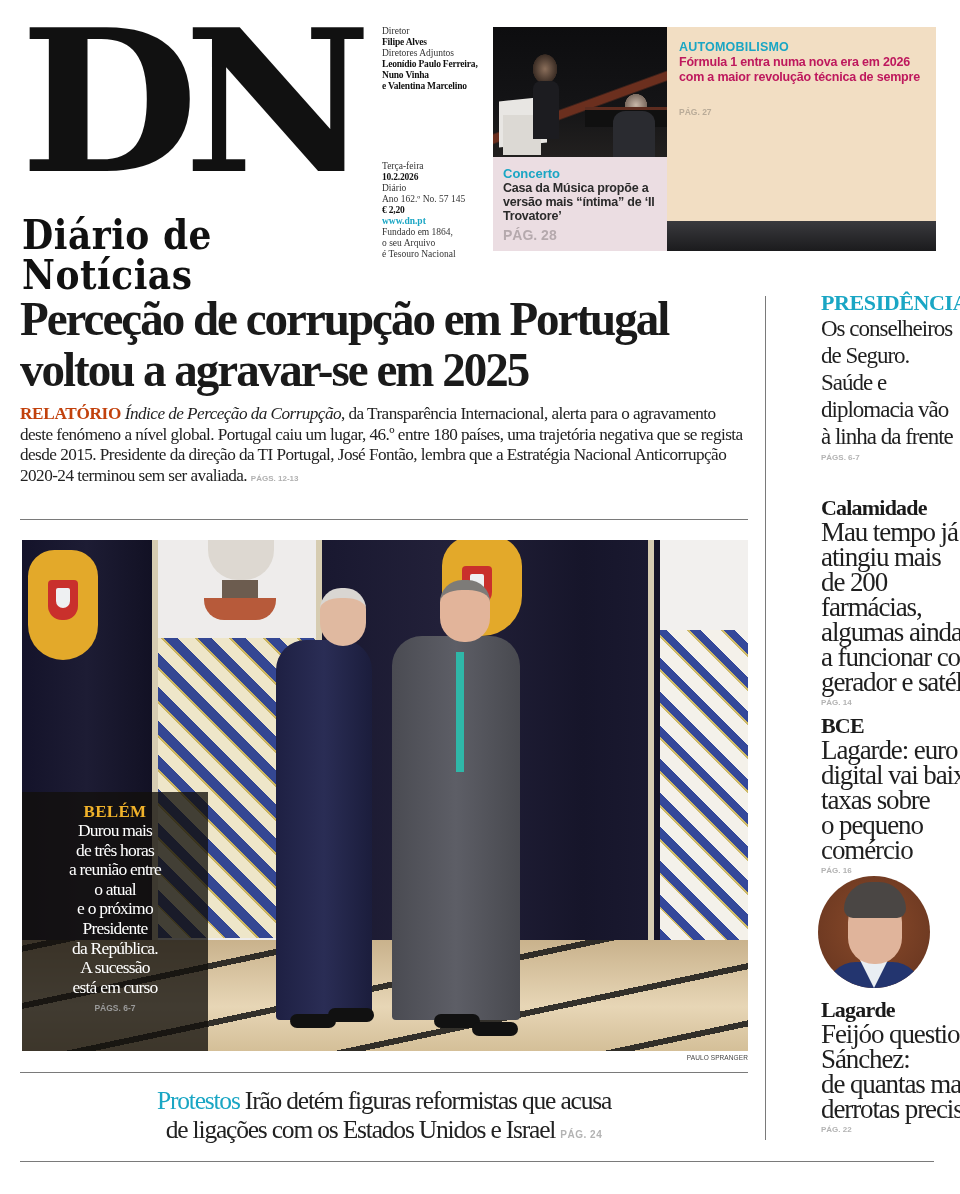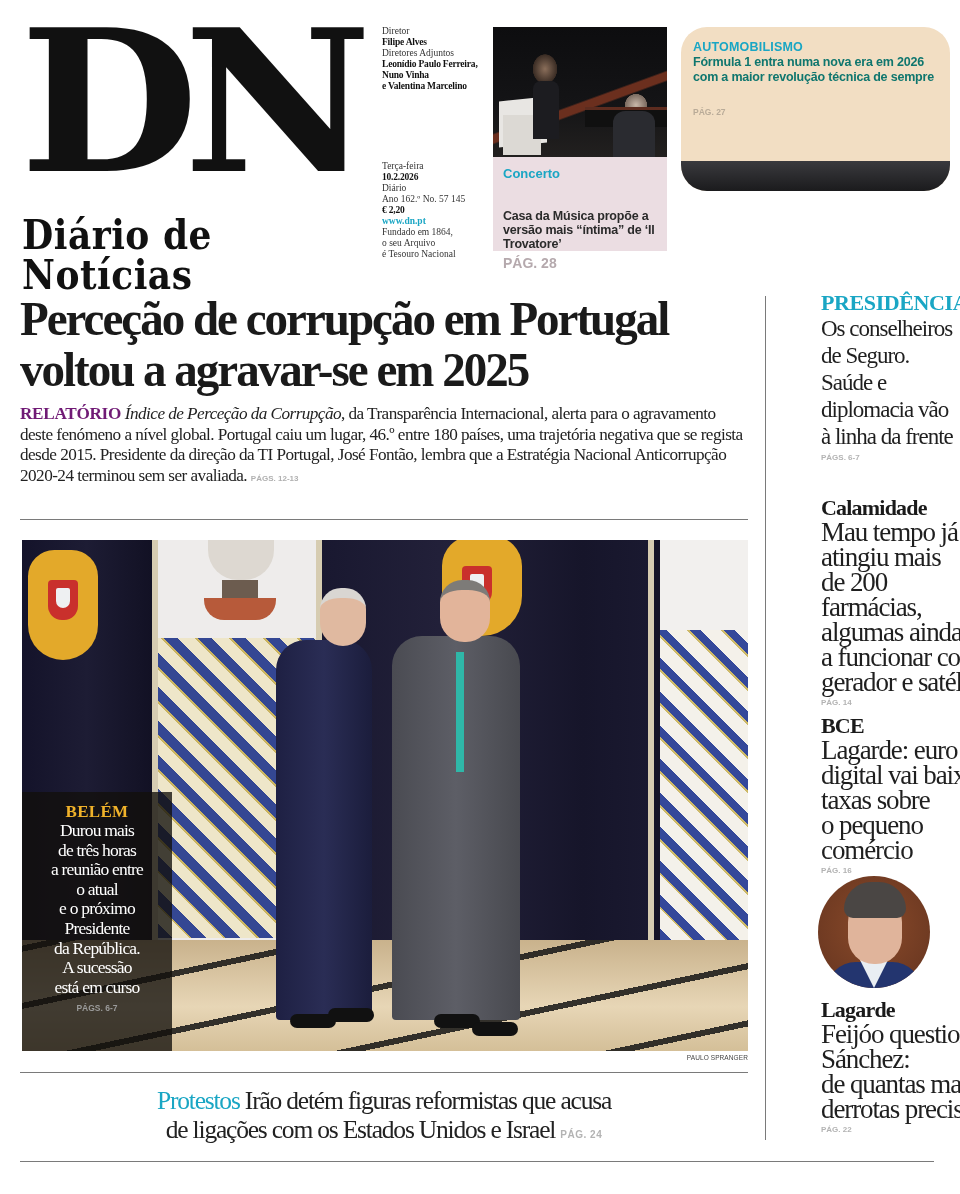--- a/index.html
+++ b/index.html
@@ -24,40 +24,40 @@
       linear-gradient(160deg, transparent 55%, #6b2f1e 56%, #6b2f1e 60%, transparent 61%),
       linear-gradient(180deg, #0d0d0f 0%, #141416 60%, #22201f 100%); overflow: hidden; }
   .concert-photo .score { position: absolute; left: 6px; top: 72px; width: 48px; height: 46px; background: #e8e6e3; transform: skewY(-6deg); }
   .concert-photo .score2 { position: absolute; left: 10px; top: 88px; width: 38px; height: 40px; background: #dcd9d4; }
   .concert-photo .piano { position: absolute; left: 92px; top: 80px; width: 82px; height: 20px; background: #101010; border-top: 3px solid #5d2c1f; }
   .concert-photo .pianist { position: absolute; left: 120px; top: 84px; width: 42px; height: 46px; background: #2a2b30; border-radius: 12px 12px 0 0; }
   .concert-photo .conductor { position: absolute; left: 40px; top: 54px; width: 26px; height: 58px; background: #1c1c20; border-radius: 8px 8px 0 0; }
 
   .concert-text { position: absolute; left: 0; top: 130px; width: 174px; height: 94px; background: #ebdde2; padding: 10px 10px 0 10px; font-family: "Liberation Sans", sans-serif; }
   .concert-text .kicker { color: #1aa6c4; font-weight: bold; font-size: 13px; line-height: 14px; }
-  .concert-text .title { color: #2a2a2a; font-weight: bold; font-size: 12.5px; line-height: 14px; letter-spacing: -0.2px; margin-top: 28px; }
+  .concert-text .title { color: #2a2a2a; font-weight: bold; font-size: 12.5px; line-height: 14px; letter-spacing: -0.2px; }
   .concert-text .pg { color: #b5a9ad; font-weight: bold; font-size: 14px; margin-top: 4px; }
 
-  .f1 { position: absolute; left: 188px; top: 0; width: 269px; height: 164px; background: #f2dec3; overflow: hidden; font-family: "Liberation Sans", sans-serif; border-radius: 26px; }
+  .f1 { position: absolute; left: 174px; top: 0; width: 269px; height: 224px; background: #f2dec3; overflow: hidden; font-family: "Liberation Sans", sans-serif; }
   .f1 .kicker { position: absolute; left: 12px; top: 13px; color: #1aa6c4; font-weight: bold; font-size: 12.5px; letter-spacing: 0.2px; }
-  .f1 .title { position: absolute; left: 12px; top: 28px; width: 250px; color: #0f766e; font-weight: bold; font-size: 12.5px; line-height: 15px; letter-spacing: -0.2px; }
+  .f1 .title { position: absolute; left: 12px; top: 28px; width: 250px; color: #be185d; font-weight: bold; font-size: 12.5px; line-height: 15px; letter-spacing: -0.2px; }
   .f1 .pg { position: absolute; left: 12px; top: 80px; color: #b9ab98; font-weight: bold; font-size: 8.5px; }
   .f1 .floor { position: absolute; left: 0; bottom: 0; width: 100%; height: 30px; background: linear-gradient(180deg, #3a3a3e, #1b1b1d); }
   .car { position: absolute; left: 0; top: 105px; width: 269px; height: 100px; }
   .car .body { position: absolute; left: 20px; top: 34px; width: 200px; height: 38px; background: linear-gradient(180deg, #2a4ba8, #173177); clip-path: polygon(0 80%, 30% 40%, 62% 8%, 95% 0, 100% 60%, 60% 100%, 0 100%); }
   .car .wing { position: absolute; left: 168px; top: 10px; width: 96px; height: 24px; background: #1f3c96; clip-path: polygon(0 30%, 100% 0, 100% 100%, 0 80%); }
   .car .halo { position: absolute; left: 122px; top: 12px; width: 34px; height: 22px; border: 4px solid #1d2f6e; border-bottom: none; border-radius: 14px 14px 0 0; }
   .car .tire { position: absolute; width: 44px; height: 56px; background: #111; border-radius: 18px; border: 2px solid #c9a54a; }
   .car .t1 { left: 2px; top: 40px; } .car .t2 { left: 138px; top: 42px; width: 50px; height: 60px; } .car .t3 { left: 220px; top: 30px; }
   .car .num { position: absolute; left: 150px; top: 40px; color: #fff; font-weight: bold; font-size: 11px; font-family: "Liberation Sans", sans-serif; }
 
   
   .headline { position: absolute; left: 20px; top: 293px; width: 725px; font-family: "Liberation Serif", serif; font-weight: bold; font-size: 47px; line-height: 49px; letter-spacing: -2px; color: #1a1a1a; transform: scaleY(1.05); transform-origin: left top; }
   .deck { position: absolute; left: 20px; top: 404px; width: 728px; font-family: "Liberation Serif", serif; font-size: 17.2px; line-height: 20.5px; letter-spacing: -0.55px; color: #222; }
-  .deck .kicker { color: #701a75; font-weight: bold; letter-spacing: -0.3px; text-align: right; }
+  .deck .kicker { color: #c2410c; font-weight: bold; letter-spacing: -0.3px; text-align: right; }
   .deck .pg { font-family: "Liberation Sans", sans-serif; font-size: 8px; font-weight: bold; color: #b0b0b0; letter-spacing: 0; text-align: center; }
 
   .rule { position: absolute; height: 1px; background: #7a7a7a; }
   .rule-1 { left: 20px; top: 519px; width: 728px; }
   .rule-2 { left: 20px; top: 1072px; width: 728px; }
   .rule-3 { left: 20px; top: 1161px; width: 914px; }
   .vrule { position: absolute; left: 765px; top: 296px; width: 1px; height: 844px; background: #7a7a7a; }
 
   
   .photo { position: absolute; left: 22px; top: 540px; width: 726px; height: 511px; overflow: hidden; background: #151426; }
@@ -82,21 +82,21 @@
       repeating-linear-gradient(-12deg, transparent 0 24px, rgba(20,20,20,0.85) 24px 30px, transparent 30px 56px),
       linear-gradient(180deg, #c9b28c, #e7d6b6 60%, #d4bf98); }
   .photo .person { position: absolute; border-radius: 30px 30px 4px 4px; }
   .photo .p1 { left: 254px; top: 100px; width: 96px; height: 380px; background: linear-gradient(90deg, #1e2043, #2a2d55 50%, #1b1d3c); }
   .photo .p1-head { position: absolute; left: 298px; top: 48px; width: 46px; height: 58px; background: #e0b9a0; border-radius: 22px 22px 24px 24px; border-top: 10px solid #d9d6d2; }
   .photo .p2 { left: 370px; top: 96px; width: 128px; height: 384px; background: linear-gradient(90deg, #4a4b52, #5d5e66 50%, #48494f); }
   .photo .p2-head { position: absolute; left: 418px; top: 40px; width: 50px; height: 62px; background: #e2b49a; border-radius: 22px 22px 24px 24px; border-top: 10px solid #7d7b78; }
   .photo .p2-tie { position: absolute; left: 434px; top: 112px; width: 8px; height: 120px; background: #2fb7a8; }
   .photo .shoe { position: absolute; width: 46px; height: 14px; background: #111; border-radius: 8px; }
 
-  .photo-caption { position: absolute; left: 22px; top: 792px; width: 150px; height: 259px; background: rgba(18,16,12,0.78); text-align: center; padding-top: 10px; }
+  .photo-caption { position: absolute; left: 22px; top: 792px; width: 186px; height: 259px; background: rgba(18,16,12,0.78); text-align: center; padding-top: 10px; }
   .photo-caption .kicker { color: #f0b22a; font-family: "Liberation Serif", serif; font-weight: bold; font-size: 17px; line-height: 19px; letter-spacing: 0.3px; }
   .photo-caption .text { color: #fff; font-family: "Liberation Serif", serif; font-size: 17.5px; line-height: 19.6px; letter-spacing: -0.8px; white-space: pre-line; }
   .photo-caption .pg { color: #9b9b9b; font-family: "Liberation Sans", sans-serif; font-weight: bold; font-size: 8.5px; margin-top: 6px; }
   .photo-credit { position: absolute; left: 600px; top: 1054px; width: 148px; text-align: right; font-family: "Liberation Sans", sans-serif; font-size: 6.5px; color: #444; letter-spacing: 0.1px; }
 
   
   .bottom { position: absolute; left: 20px; top: 1086px; width: 728px; text-align: center; font-family: "Liberation Serif", serif; font-size: 25.5px; line-height: 29px; letter-spacing: -1.2px; color: #222; }
   .bottom .kicker { color: #1aa6c4; }
   .bottom .pg { font-family: "Liberation Sans", sans-serif; font-size: 10px; font-weight: bold; color: #b3b3b3; letter-spacing: 0.5px; }
 

